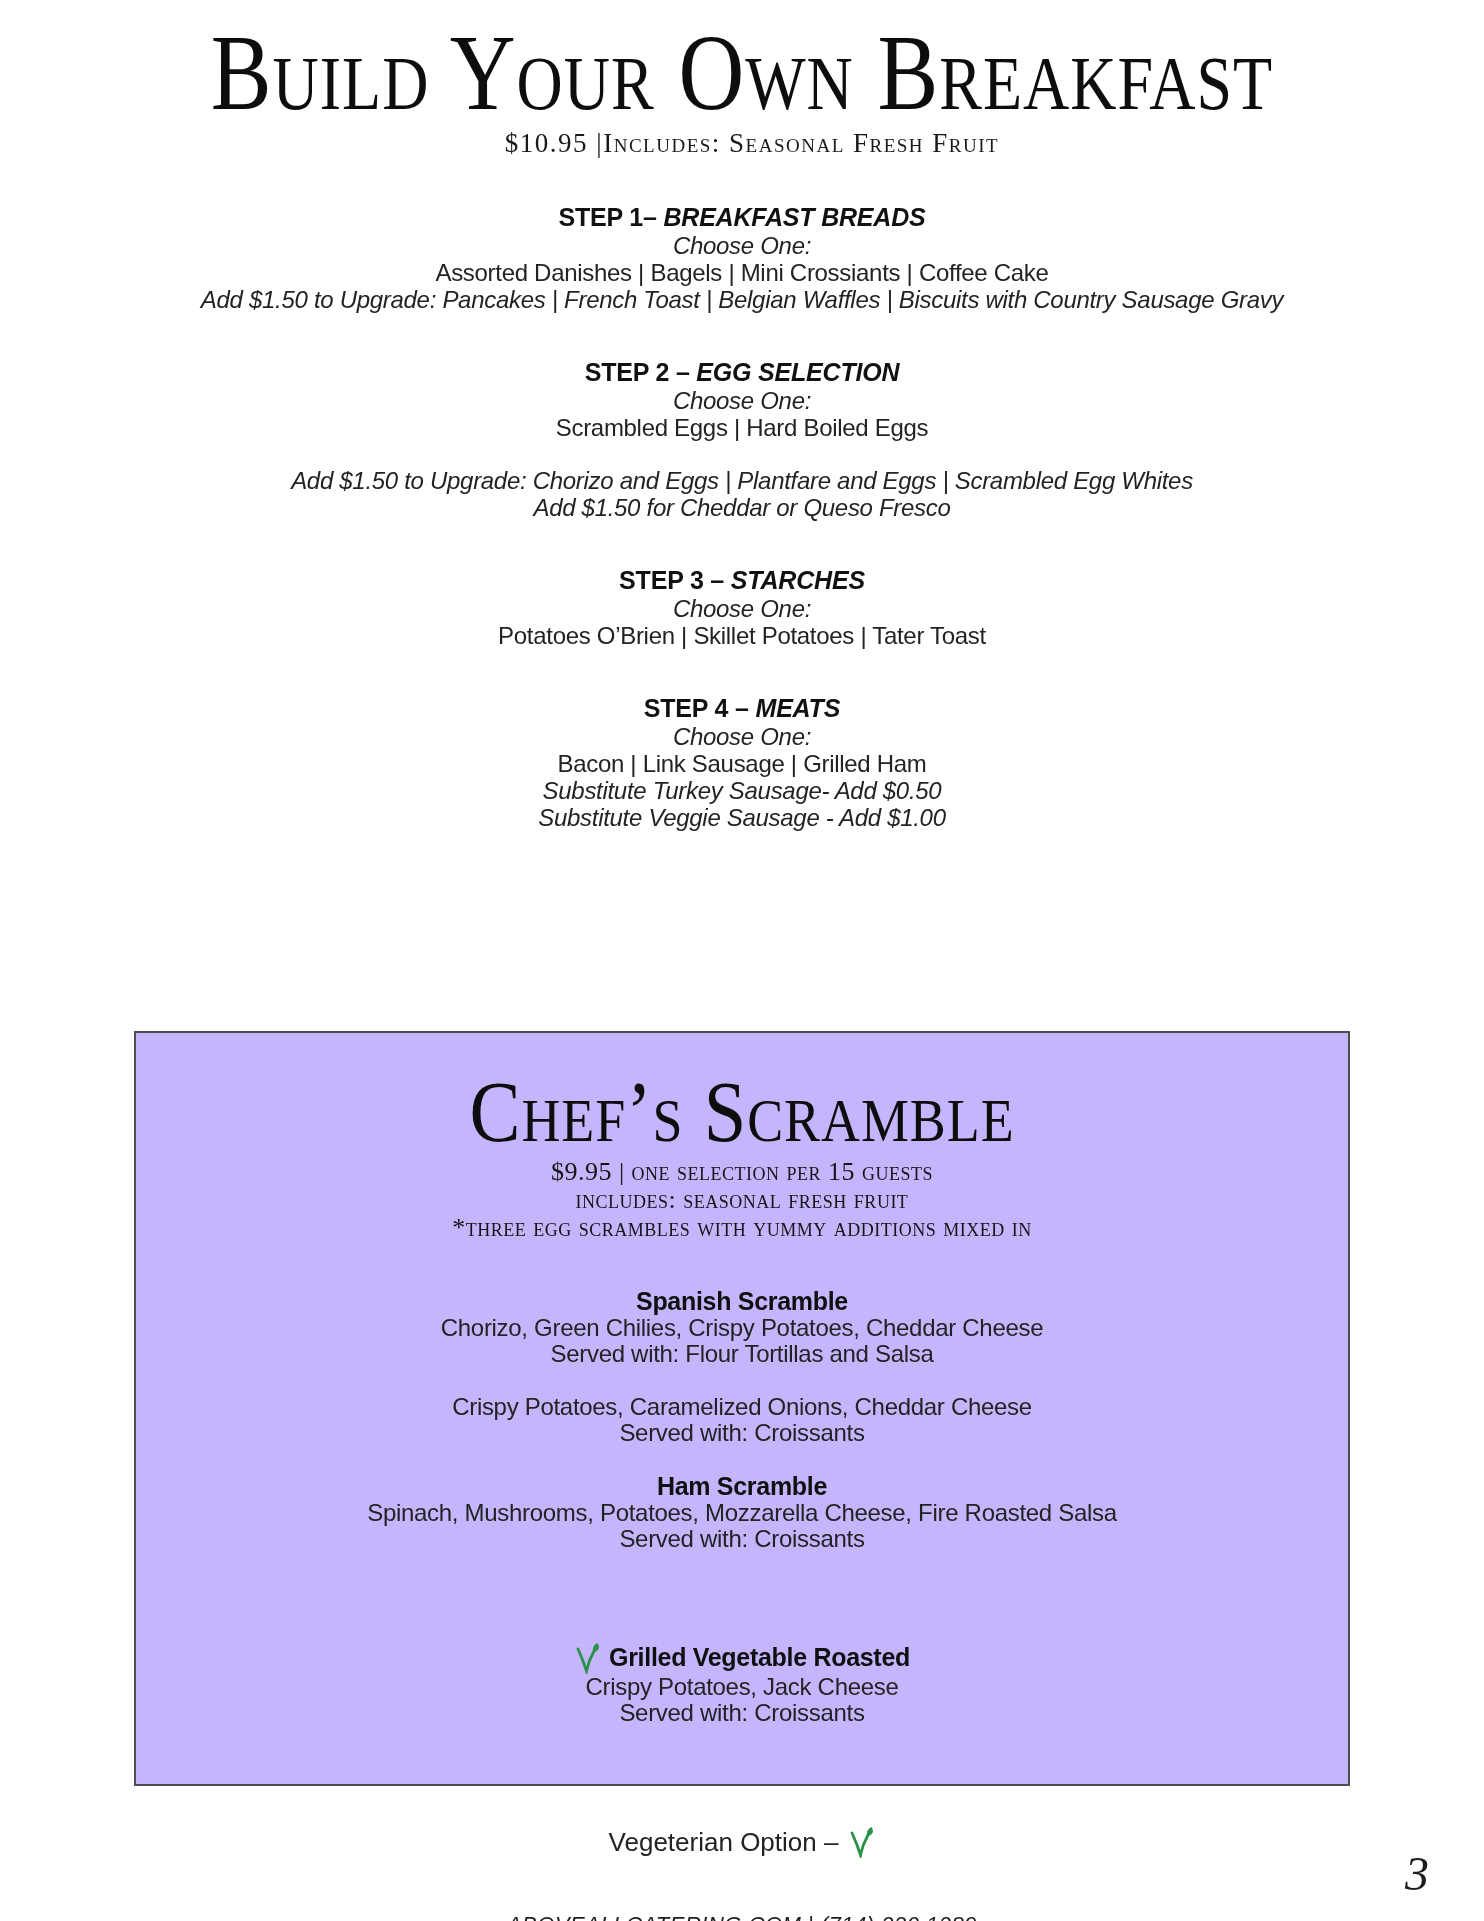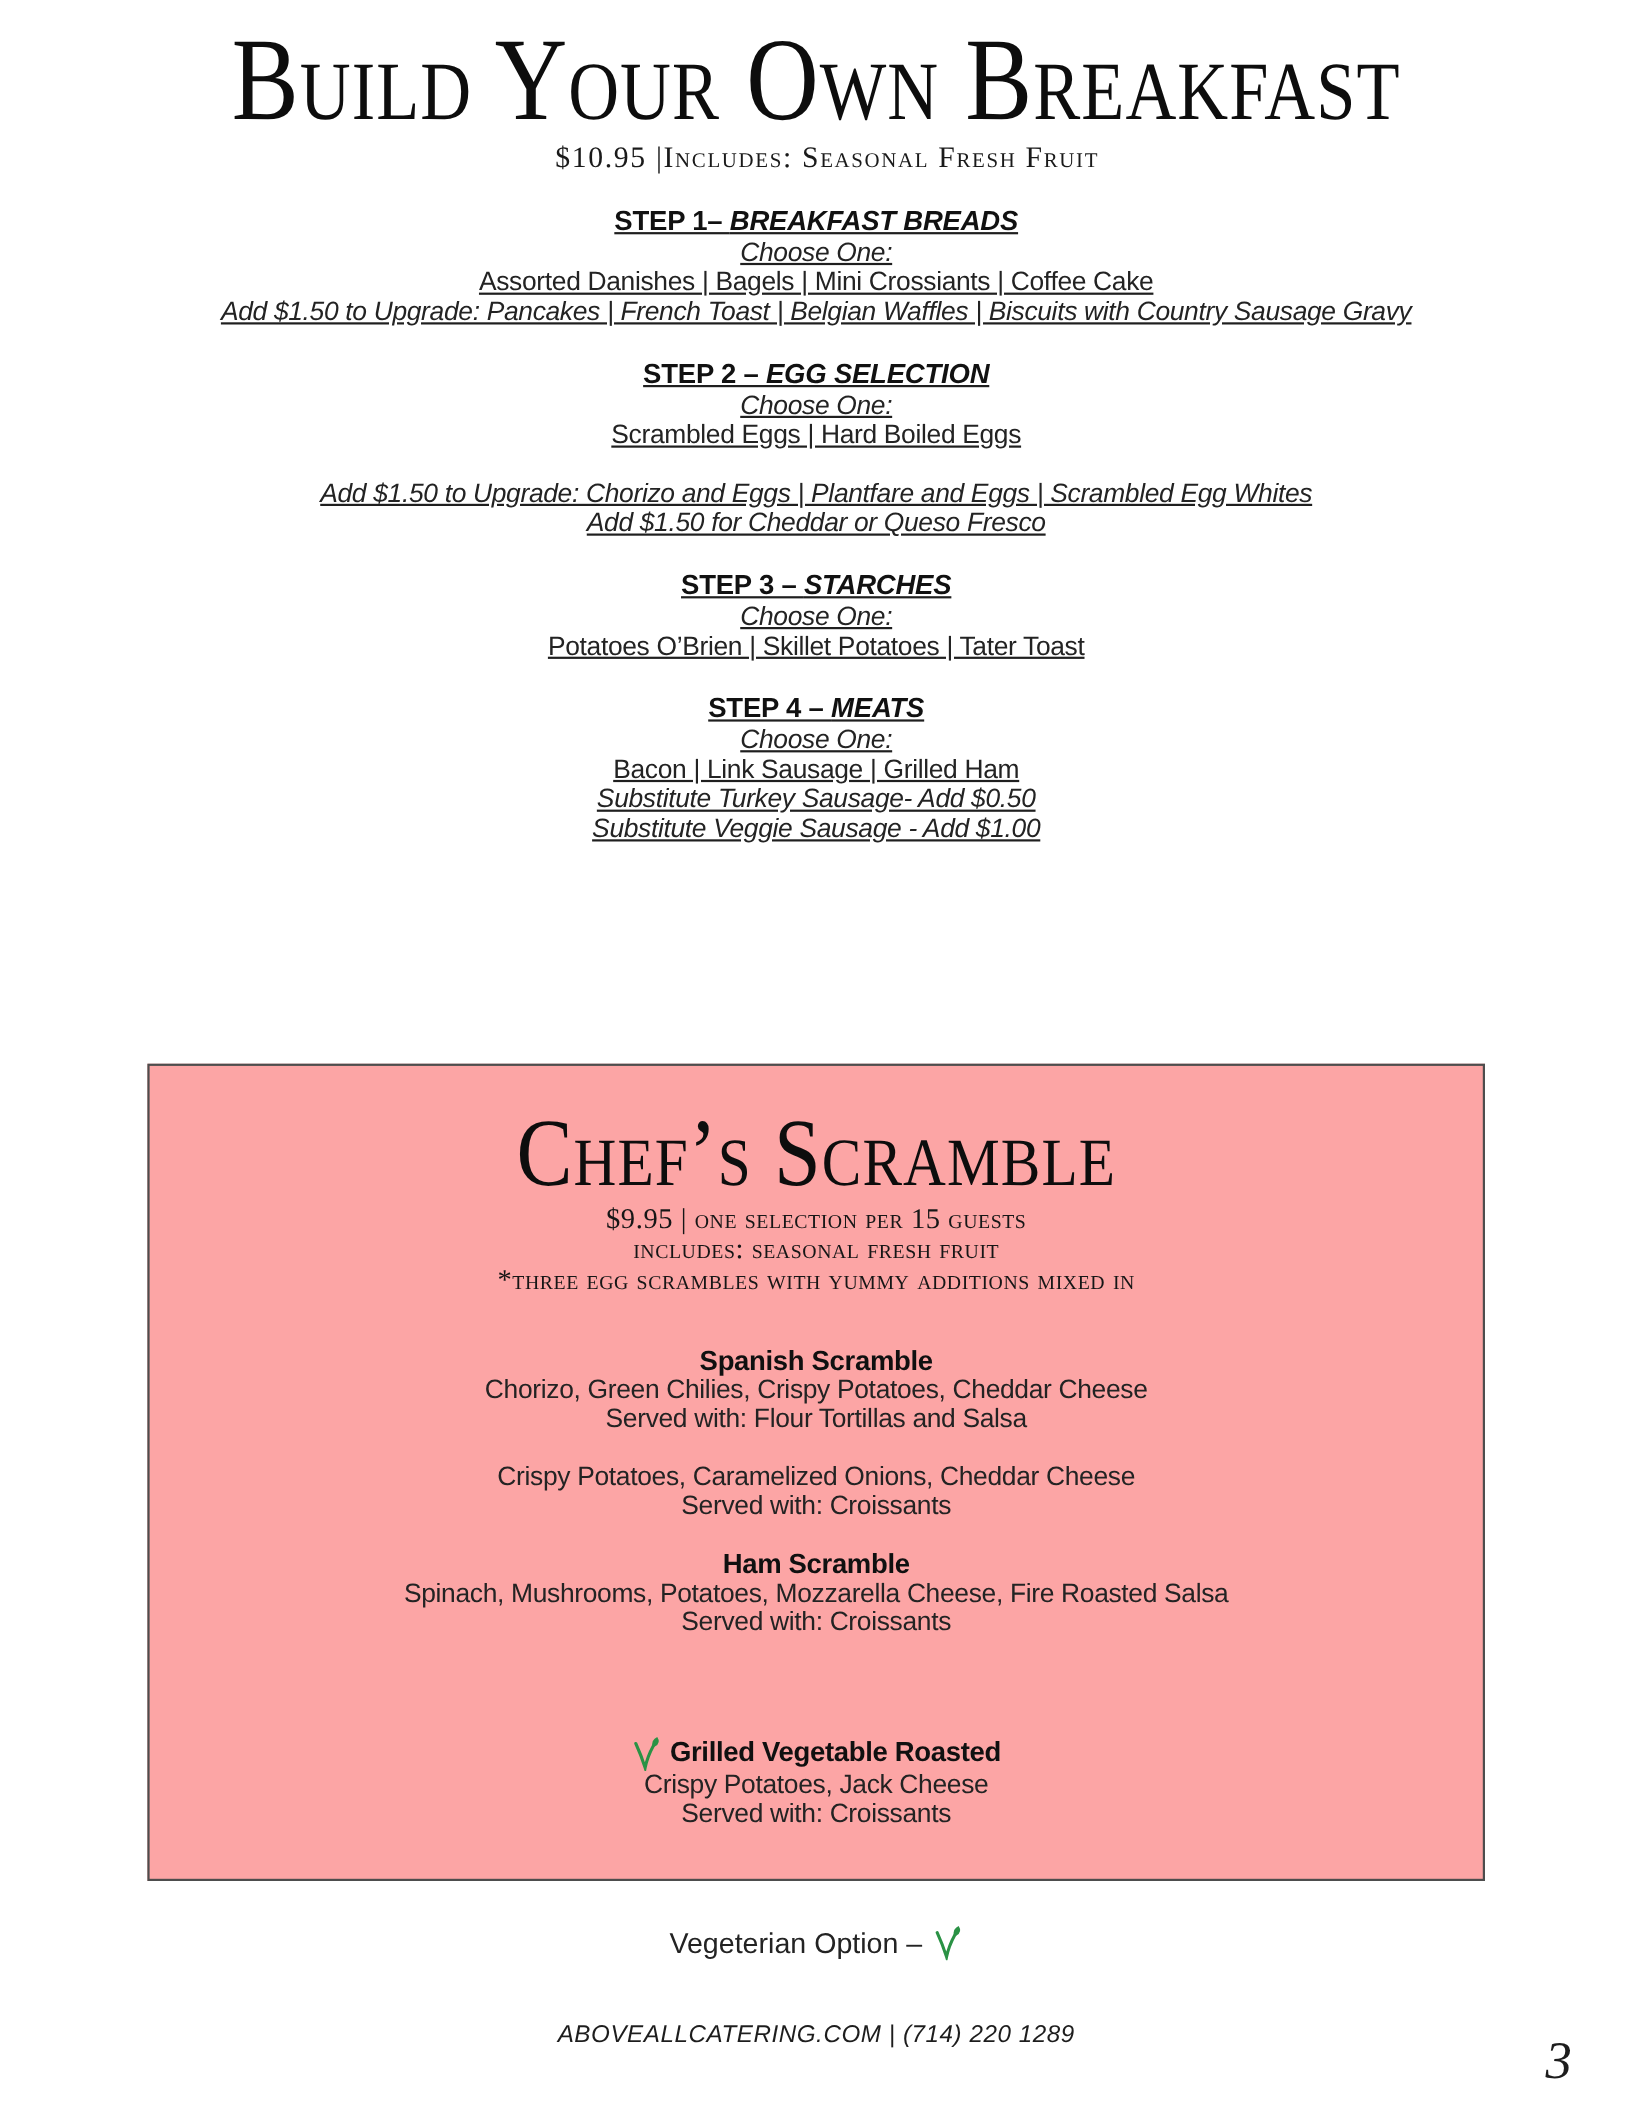--- a/index.html
+++ b/index.html
@@ -31,21 +31,21 @@
   .menu-subtitle{
     margin-top:10px;
     font-size:27px;
     line-height:30px;
     color:#1a1a1a;
     letter-spacing:1.5px;
     padding-left:20px;
   }
 
   
-  .step{ margin-top:28px;text-decoration:underline; }
+  .step{ margin-top:44px; }
   .step-title{
     font-size:25px;
     line-height:30px;
     font-weight:bold;
     color:#111;
     letter-spacing:-0.2px;
   }
   .step-title em{ font-style:italic; }
   .body-line{
     font-size:24px;
@@ -53,22 +53,22 @@
     letter-spacing:-0.3px;
     color:#232323;
   }
   .step2-notes{ margin-top:26px; }
 
   
   .panel{
     width:1216px;
     margin:200px auto 0;
     border:2px solid #4d4d4d;
-    background:#fca5a5;
-    padding:30px 20px 46px;
+    background:#c4b5fd;
+    padding:30px 20px 58px;
   }
   .panel-title{
     font-size:78px;
     line-height:1.12;
     font-weight:400;
     color:#0d0d0d;
     letter-spacing:1px;
     white-space:nowrap;
     transform:scale(0.98,1.12);
     transform-origin:center top;

